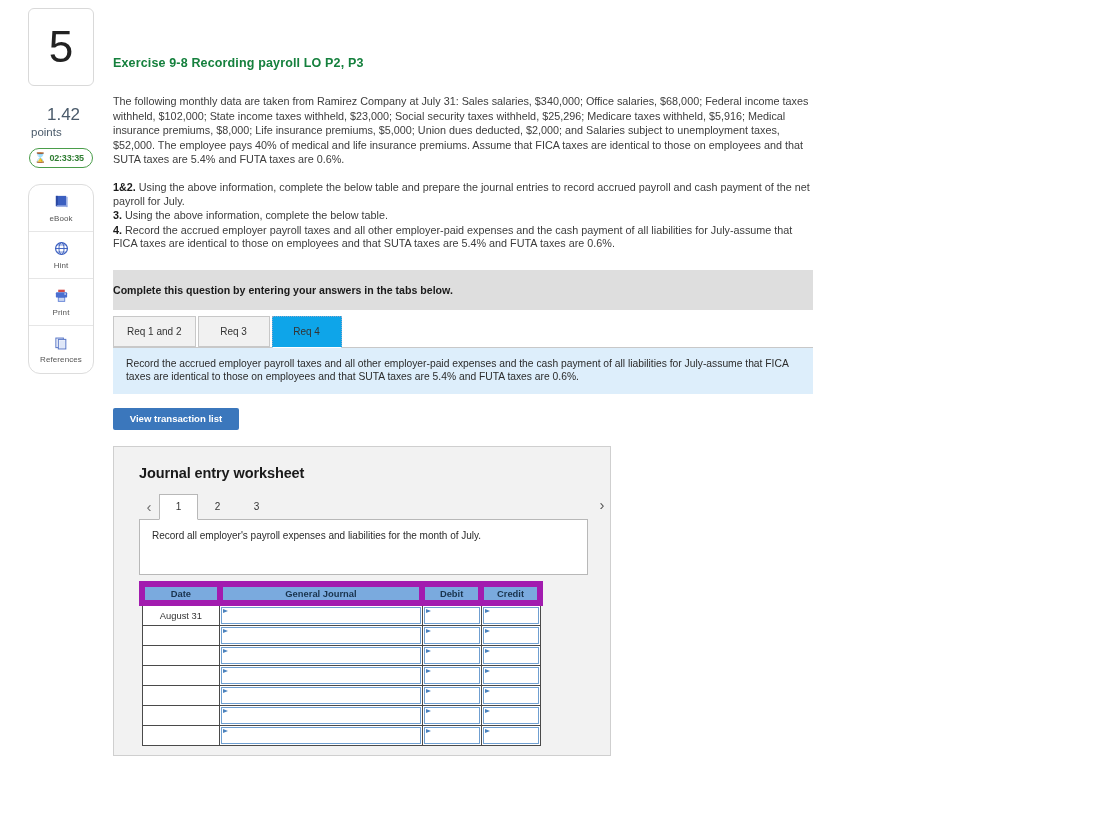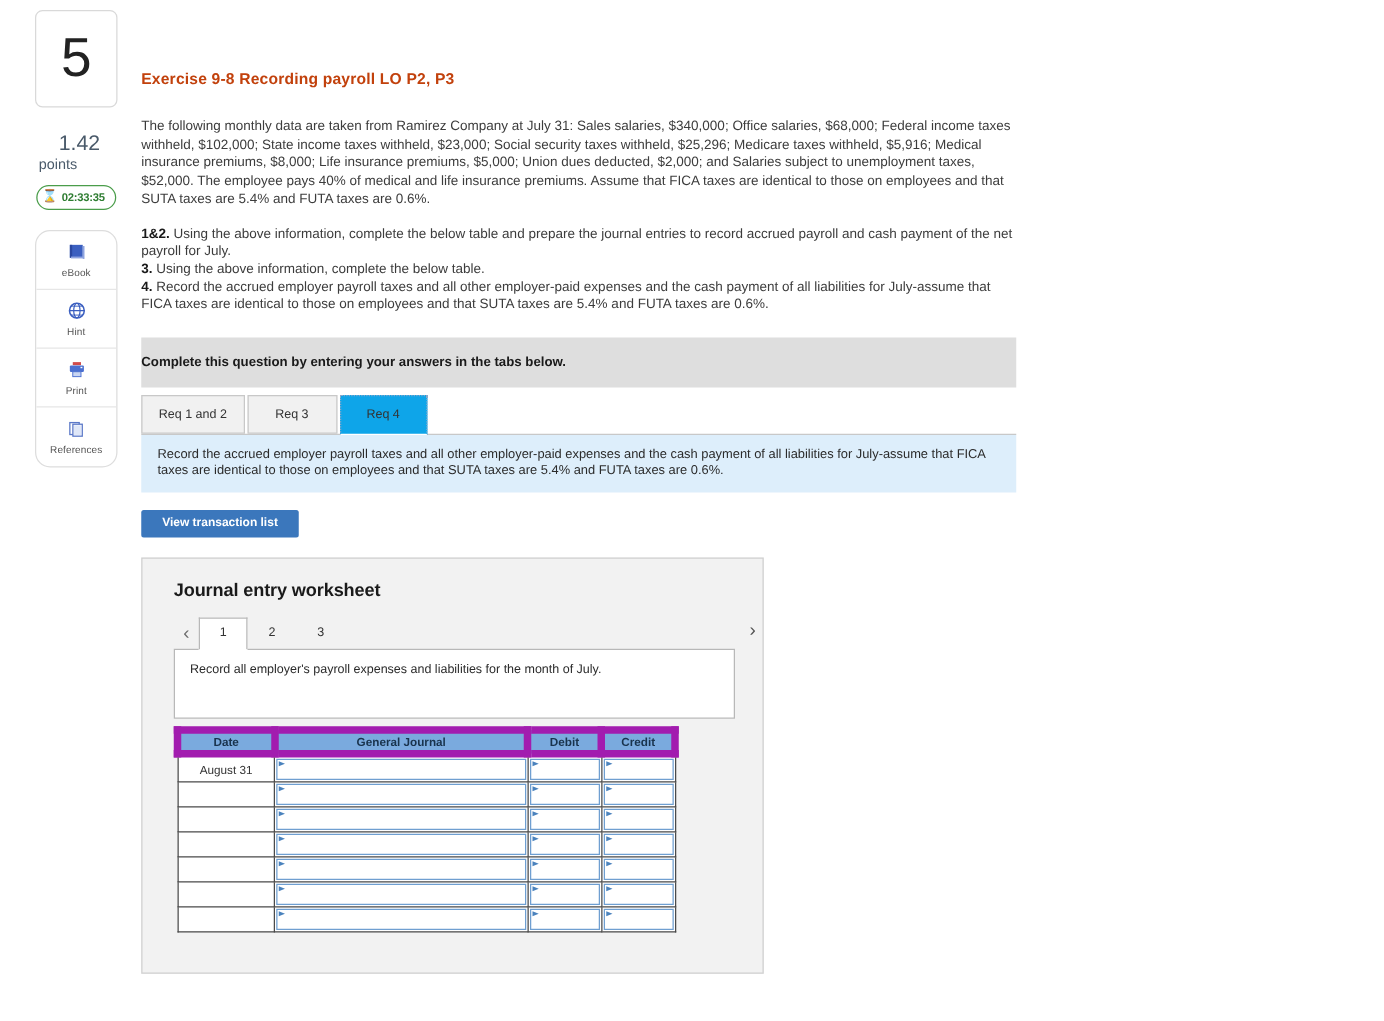--- a/index.html
+++ b/index.html
@@ -52,21 +52,21 @@
     gap: 3px; cursor: pointer;
   }
   .tool:last-child { border-bottom: none; }
   .tool .ti { height: 18px; display: flex; align-items: center; justify-content: center; }
   .tool .tl { font-size: 8px; color: #555; letter-spacing: 0.1px; }
 
   
   .main { position: absolute; left: 113px; top: 0; width: 710px; }
   .ex-title {
     margin-top: 56px;
-    font-size: 12.5px; font-weight: bold; color: #c2410c;
+    font-size: 12.5px; font-weight: bold; color: #15803d;
     letter-spacing: 0.15px;
   }
   .intro {
     margin-top: 24px;
     font-size: 10.8px; line-height: 14.6px; color: #3c3c3c;
     width: 702px;
   }
   .reqs { margin-top: 14px; font-size: 10.8px; line-height: 13.6px; color: #3c3c3c; width: 700px; }
   .reqs p { margin: 0 0 1px 0; }
   .reqs b { color: #1a1a1a; }
@@ -120,21 +120,21 @@
     cursor: pointer;
   }
   .btn-view-tx { margin-top: 14px; width: 126px; height: 22px; }
 
   
   .panel {
     margin-top: 16px;
     width: 498px;
     background: #f2f2f2;
     border: 1px solid #cfcfcf;
-    padding: 18px 0 32px 0;
+    padding: 18px 0 9px 0;
   }
   .panel-inner { padding: 0 22px 0 25px; }
   .panel-title {
     font-size: 14.5px; font-weight: bold; color: #1a1a1a;
     letter-spacing: -0.1px;
   }
 
   .ws-tabs {
     margin-top: 12px;
     display: flex; align-items: flex-end;

